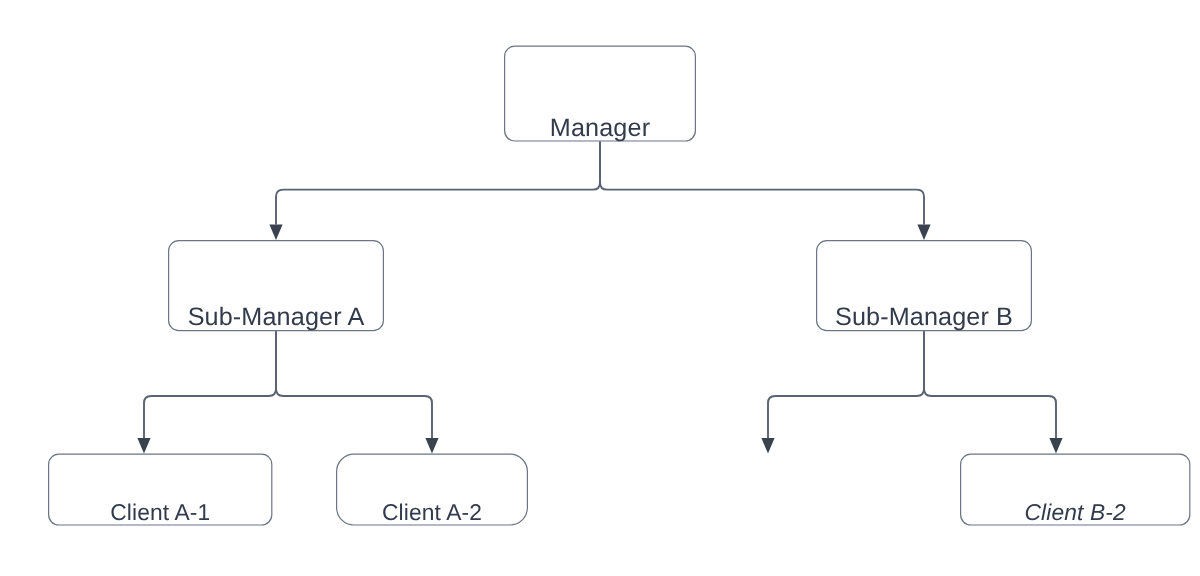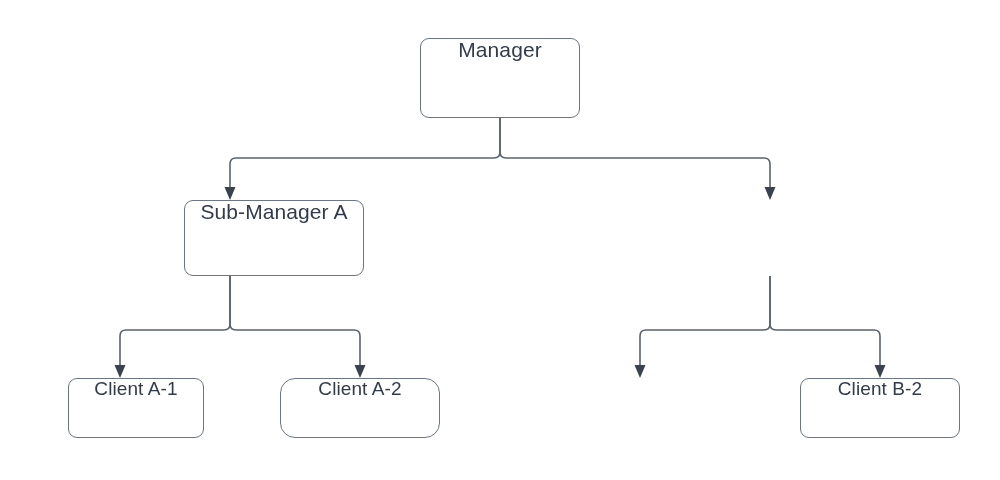--- a/index.html
+++ b/index.html
@@ -21,21 +21,21 @@
     left: 0;
     top: 0;
     width: 1000px;
     height: 480px;
     pointer-events: none;
   }
   .node {
     position: absolute;
     box-sizing: border-box;
     display: flex;
-    align-items: flex-start;
+    align-items: flex-end;
     justify-content: center;
     background: #ffffff;
     border: 1.6px solid #6b7585;
     border-radius: 9px;
     color: #323b4c;
     letter-spacing: 0.1px;
     white-space: nowrap;
     z-index: 2;
   }
   .node-label {
@@ -63,31 +63,34 @@
       <path d="M 770 276 L 770 324 Q 770 330 764 330 L 646 330 Q 640 330 640 336 L 640 365" fill="none" stroke="#5a6372" stroke-width="1.6" stroke-linecap="butt"></path>
       <polygon points="634.5,365 645.5,365 640,378" fill="#3a4250"></polygon>
       <path d="M 770 276 L 770 324 Q 770 330 776 330 L 874 330 Q 880 330 880 336 L 880 365" fill="none" stroke="#5a6372" stroke-width="1.6" stroke-linecap="butt"></path>
       <polygon points="874.5,365 885.5,365 880,378" fill="#3a4250"></polygon>
     </svg>
 
   <div class="node lvl-root" style="left:420px; top:38px; width:160px; height:80px;">
     <span class="node-label">Manager</span>
   </div>
 
-  <div class="node lvl-mid" style="left:140px; top:200px; width:180px; height:76px;margin-left:44px;">
+  <div class="node lvl-mid" style="left:140px; top:200px; width:180px; height:76px;">
     <span class="node-label">Sub-Manager A</span>
   </div>
 
+  <div class="node lvl-mid" style="left:680px; top:200px; width:180px; height:76px;">
+    <span class="node-label">Sub-Manager B</span>
+  </div>
 
-  <div class="node lvl-leaf" style="left:40px; top:378px; width:136px; height:60px;margin-left:28px;">
+  <div class="node lvl-leaf" style="left:40px; top:378px; width:187px; height:60px;">
     <span class="node-label">Client A-1</span>
   </div>
 
   <div class="node lvl-leaf" style="left:280px; top:378px; width:160px; height:60px;border-radius:15px;">
     <span class="node-label">Client A-2</span>
   </div>
 
 
-  <div class="node lvl-leaf" style="left:800px; top:378px; width:160px; height:60px;">
+  <div class="node lvl-leaf" style="left:800px; top:378px; width:192px; height:60px;font-style:italic;">
     <span class="node-label">Client B-2</span>
   </div>
 
 </div>
 
 </body></html>

